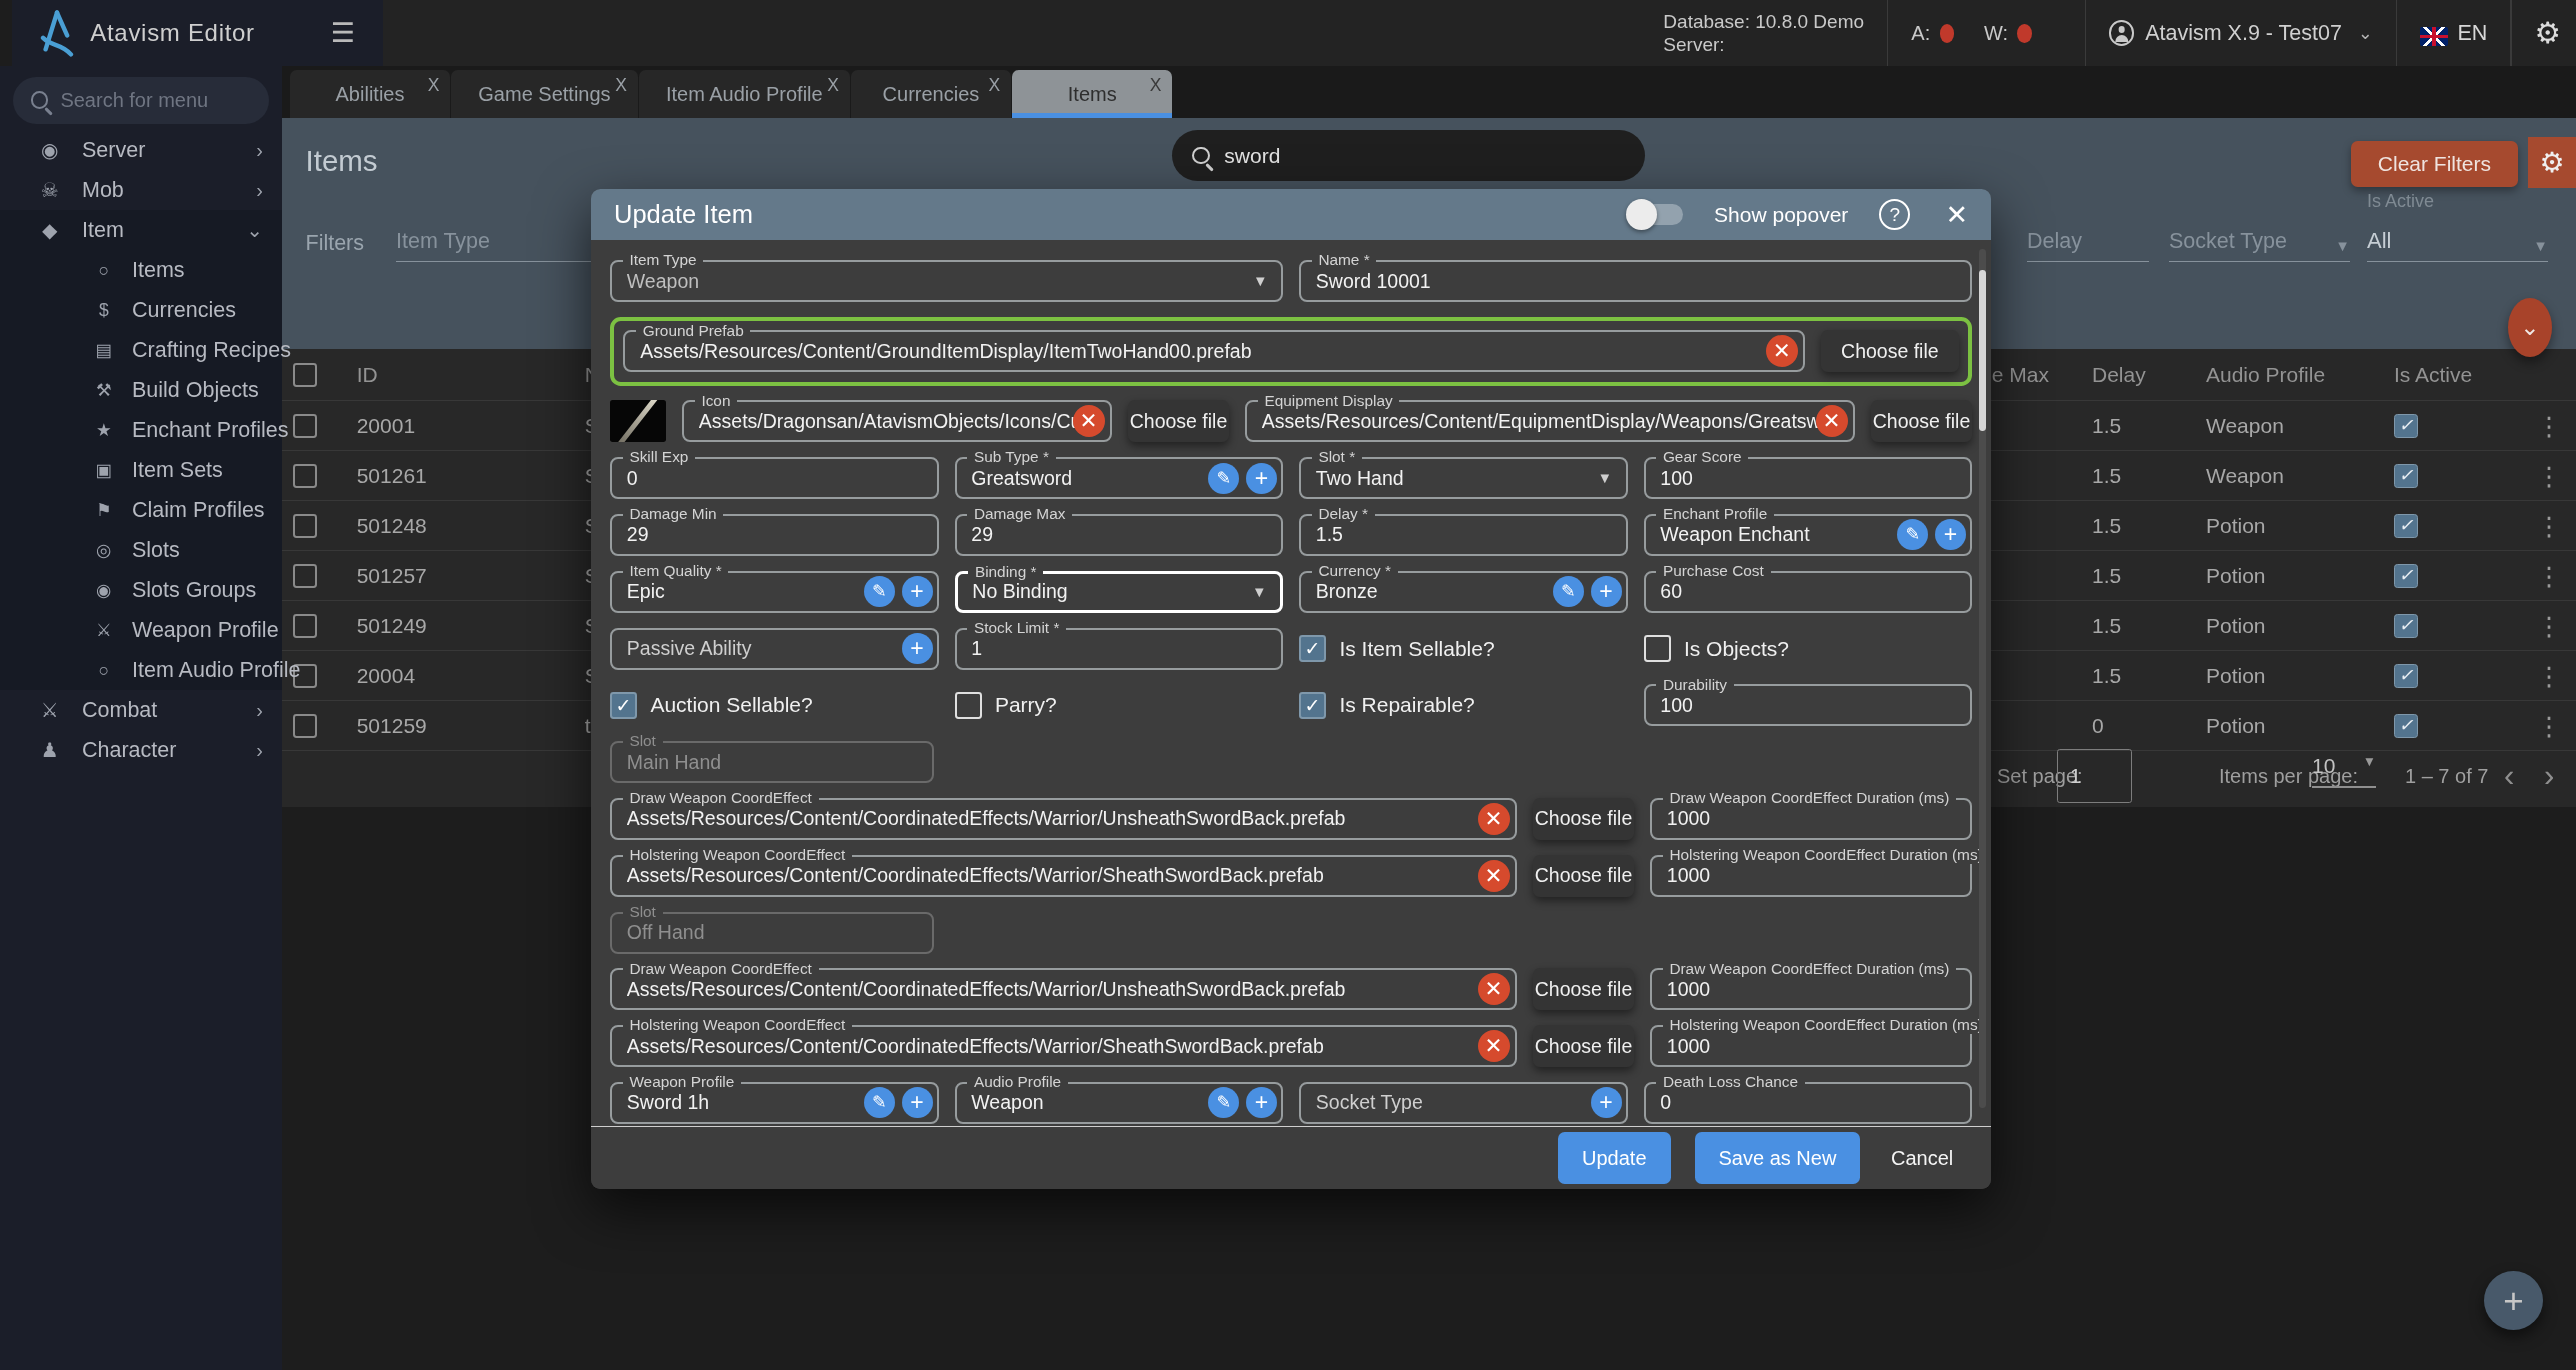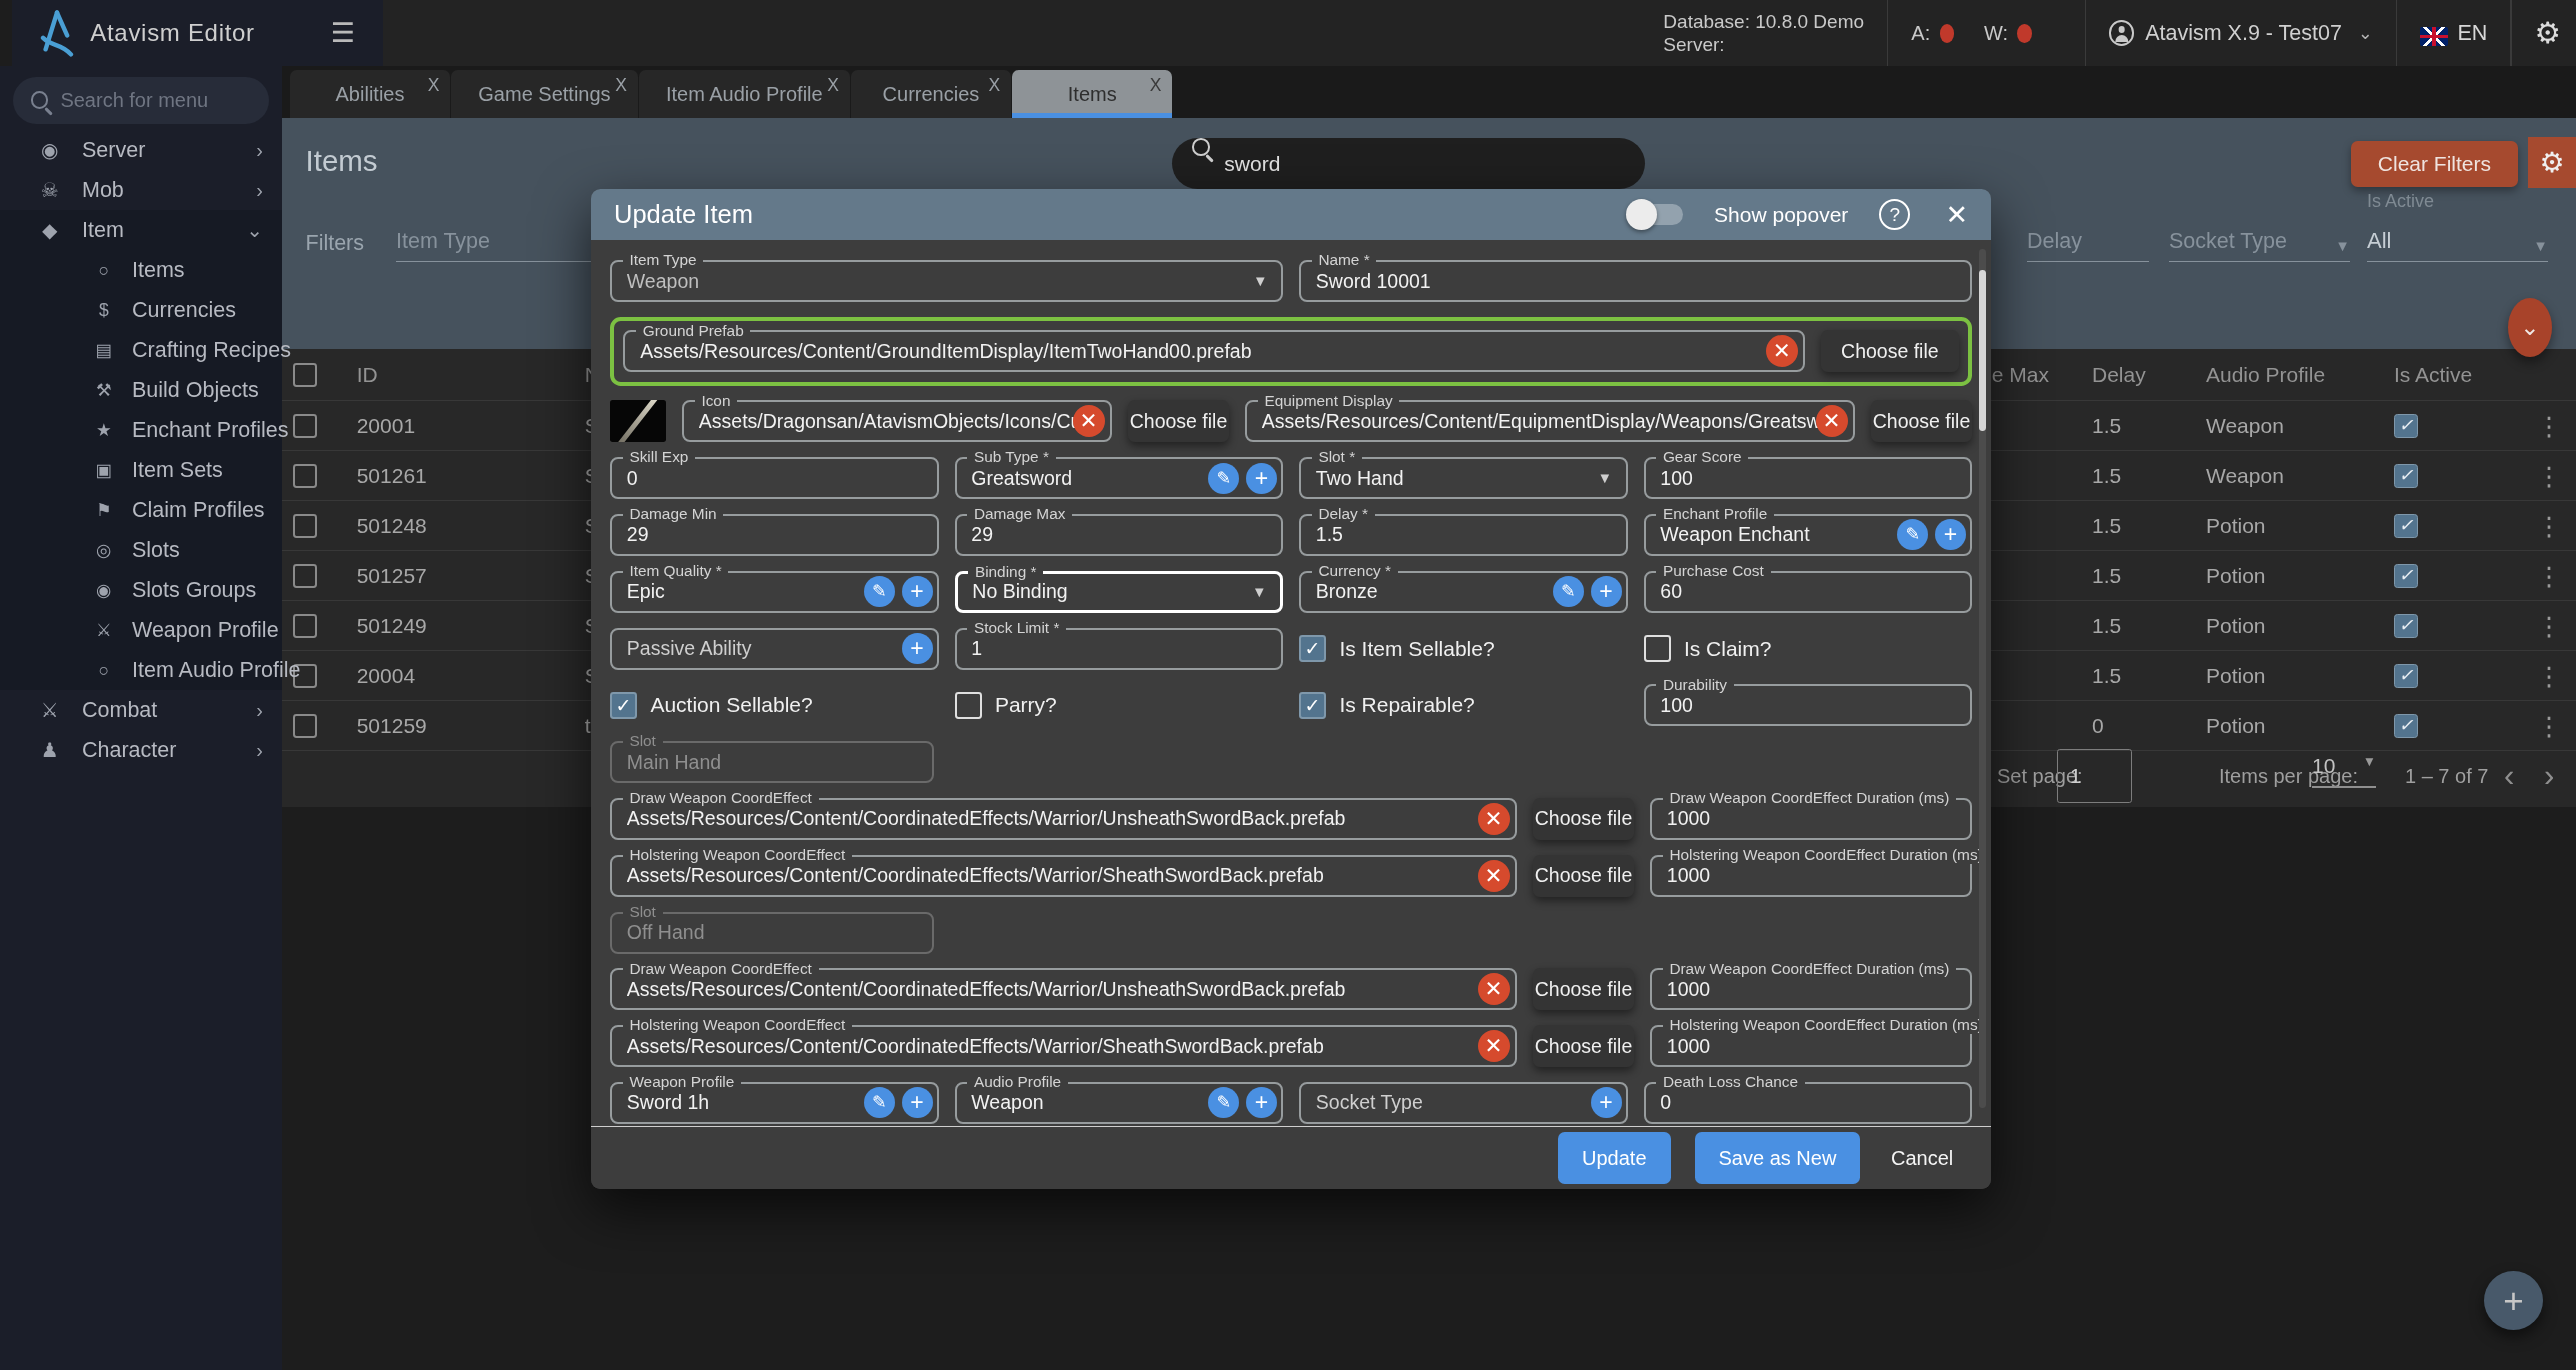--- a/index.html
+++ b/index.html
@@ -52,22 +52,22 @@
     position:relative;display:flex;align-items:center;justify-content:center;cursor:pointer}
   .tlabel{font-size:20px;color:#9aa0a6;padding:0 27px}
   .tclose{position:absolute;top:5.4px;right:10.7px;font-size:17.5px;color:#9aa0a6;cursor:pointer}
   .tab.active{background:#8e9397}
   .tab.active .tlabel{color:#2e2e2e}
   .tab.active .tclose{color:#3a3a3a}
   .tab.active::after{content:"";position:absolute;left:0;right:0;bottom:0;height:4.7px;background:#4a90e2}
   
   #panel{position:absolute;left:0;top:52px;right:0;height:231px;background:#46525d}
   .ptitle{position:absolute;left:23.5px;top:25.5px;font-size:29.5px;color:#c3cbd2}
-  .psearch{position:absolute;left:890px;top:20px;width:473px;height:51px;border-radius:25.5px;background:#1f1f1f;
-    display:flex;padding:0 20px;gap:14.8px}
+  .psearch{position:absolute;left:890px;top:12px;width:473px;height:51px;border-radius:25.5px;background:#1f1f1f;
+    display:flex;align-items:center;padding:0 20px;gap:14.8px}
   .psearch .mag{border-color:#cfcfcf}.psearch .mag::after{background:#cfcfcf}
   .psearch input{background:transparent;border:none;outline:none;color:#e3e3e3;font-size:21px;width:100%;font-family:inherit}
   .clearbtn{position:absolute;right:58px;top:23px;height:46px;padding:0 27px;background:#a64a2f;border:none;
     border-radius:6.7px;color:#efe3df;font-size:21px;cursor:pointer;box-shadow:0 4px 8px rgba(0,0,0,.35);font-family:inherit}
   .gearsq{position:absolute;right:0;top:19px;width:48px;height:51px;background:#a64a2f;display:flex;
     align-items:center;justify-content:center;font-size:28px;color:#efefef;cursor:pointer}
   .flabel{position:absolute;left:23.5px;top:113px;font-size:21.5px;color:#9aa5ae}
   .funder{position:absolute;border-bottom:1.3px solid #87929c;display:flex;align-items:flex-end;padding-bottom:6.7px;cursor:pointer}
   .funder .ph{font-size:21.5px;color:#87929c;white-space:nowrap}
   .funder .fval{font-size:22px;color:#c6ced5;white-space:nowrap}
@@ -646,21 +646,21 @@
           <span class="val">1</span>
         </div>
         <div class="ckcell">
           <span class="ckbox checked">
               <i>✓</i>
             </span>
           <span class="cklab">Is Item Sellable?</span>
         </div>
         <div class="ckcell">
           <span class="ckbox"></span>
-          <span class="cklab">Is Claim?</span>
+          <span class="cklab">Is Objects?</span>
         </div>
       </div>
 
       <div class="r r4">
         <div class="ckcell">
           <span class="ckbox checked">
               <i>✓</i>
             </span>
           <span class="cklab">Auction Sellable?</span>
         </div>

